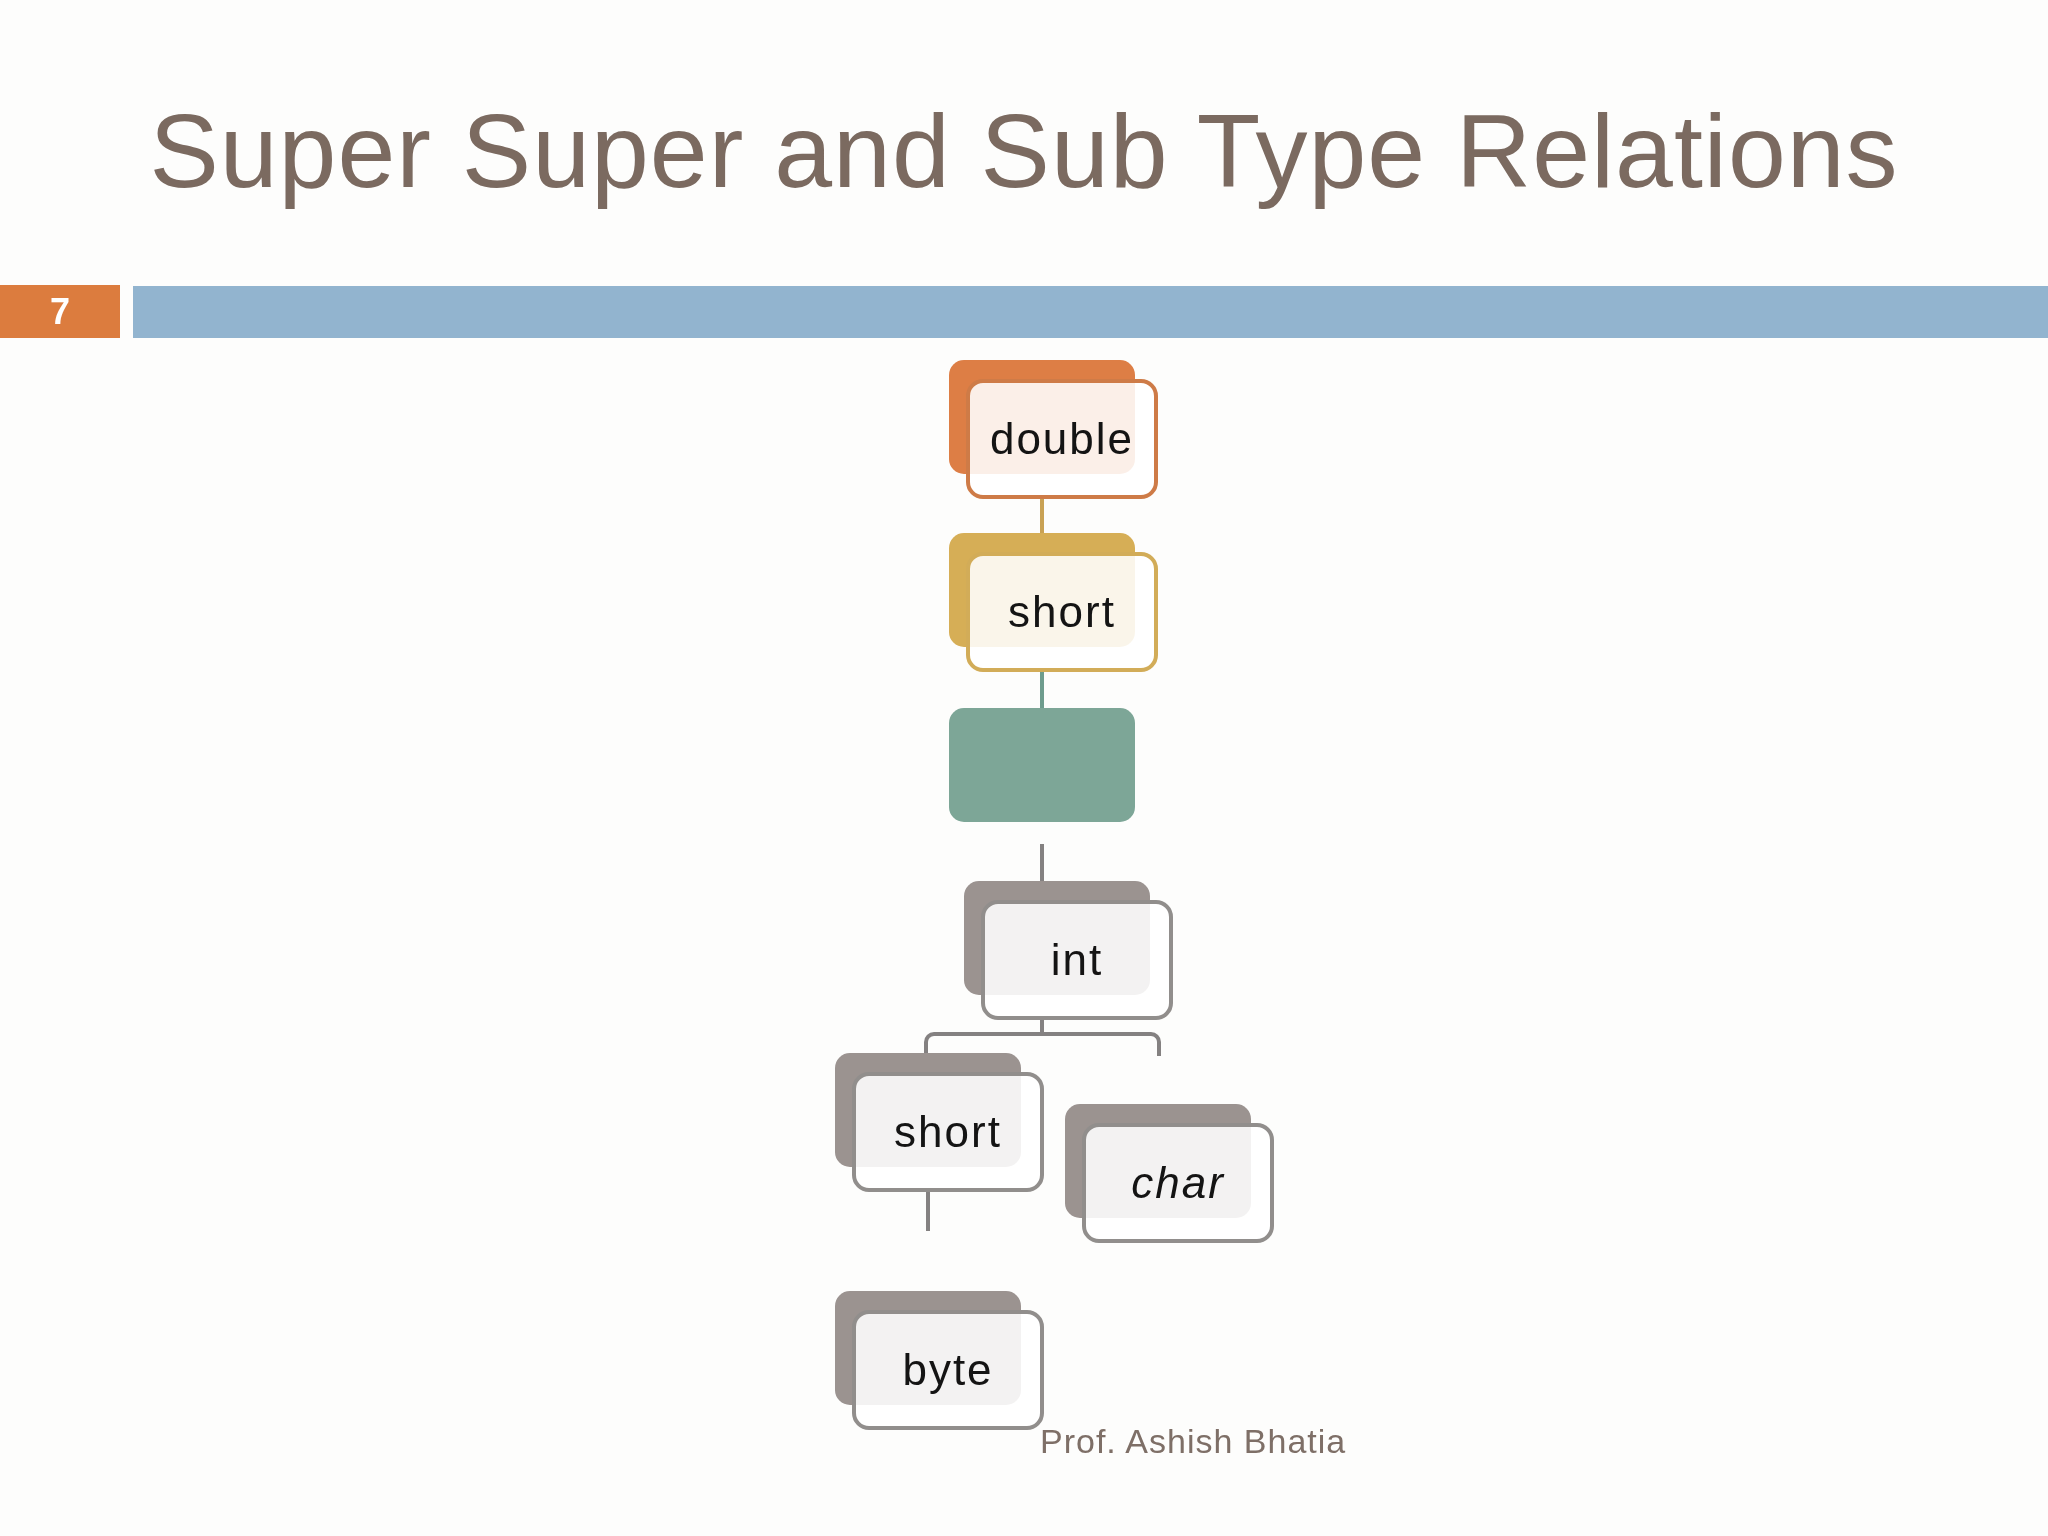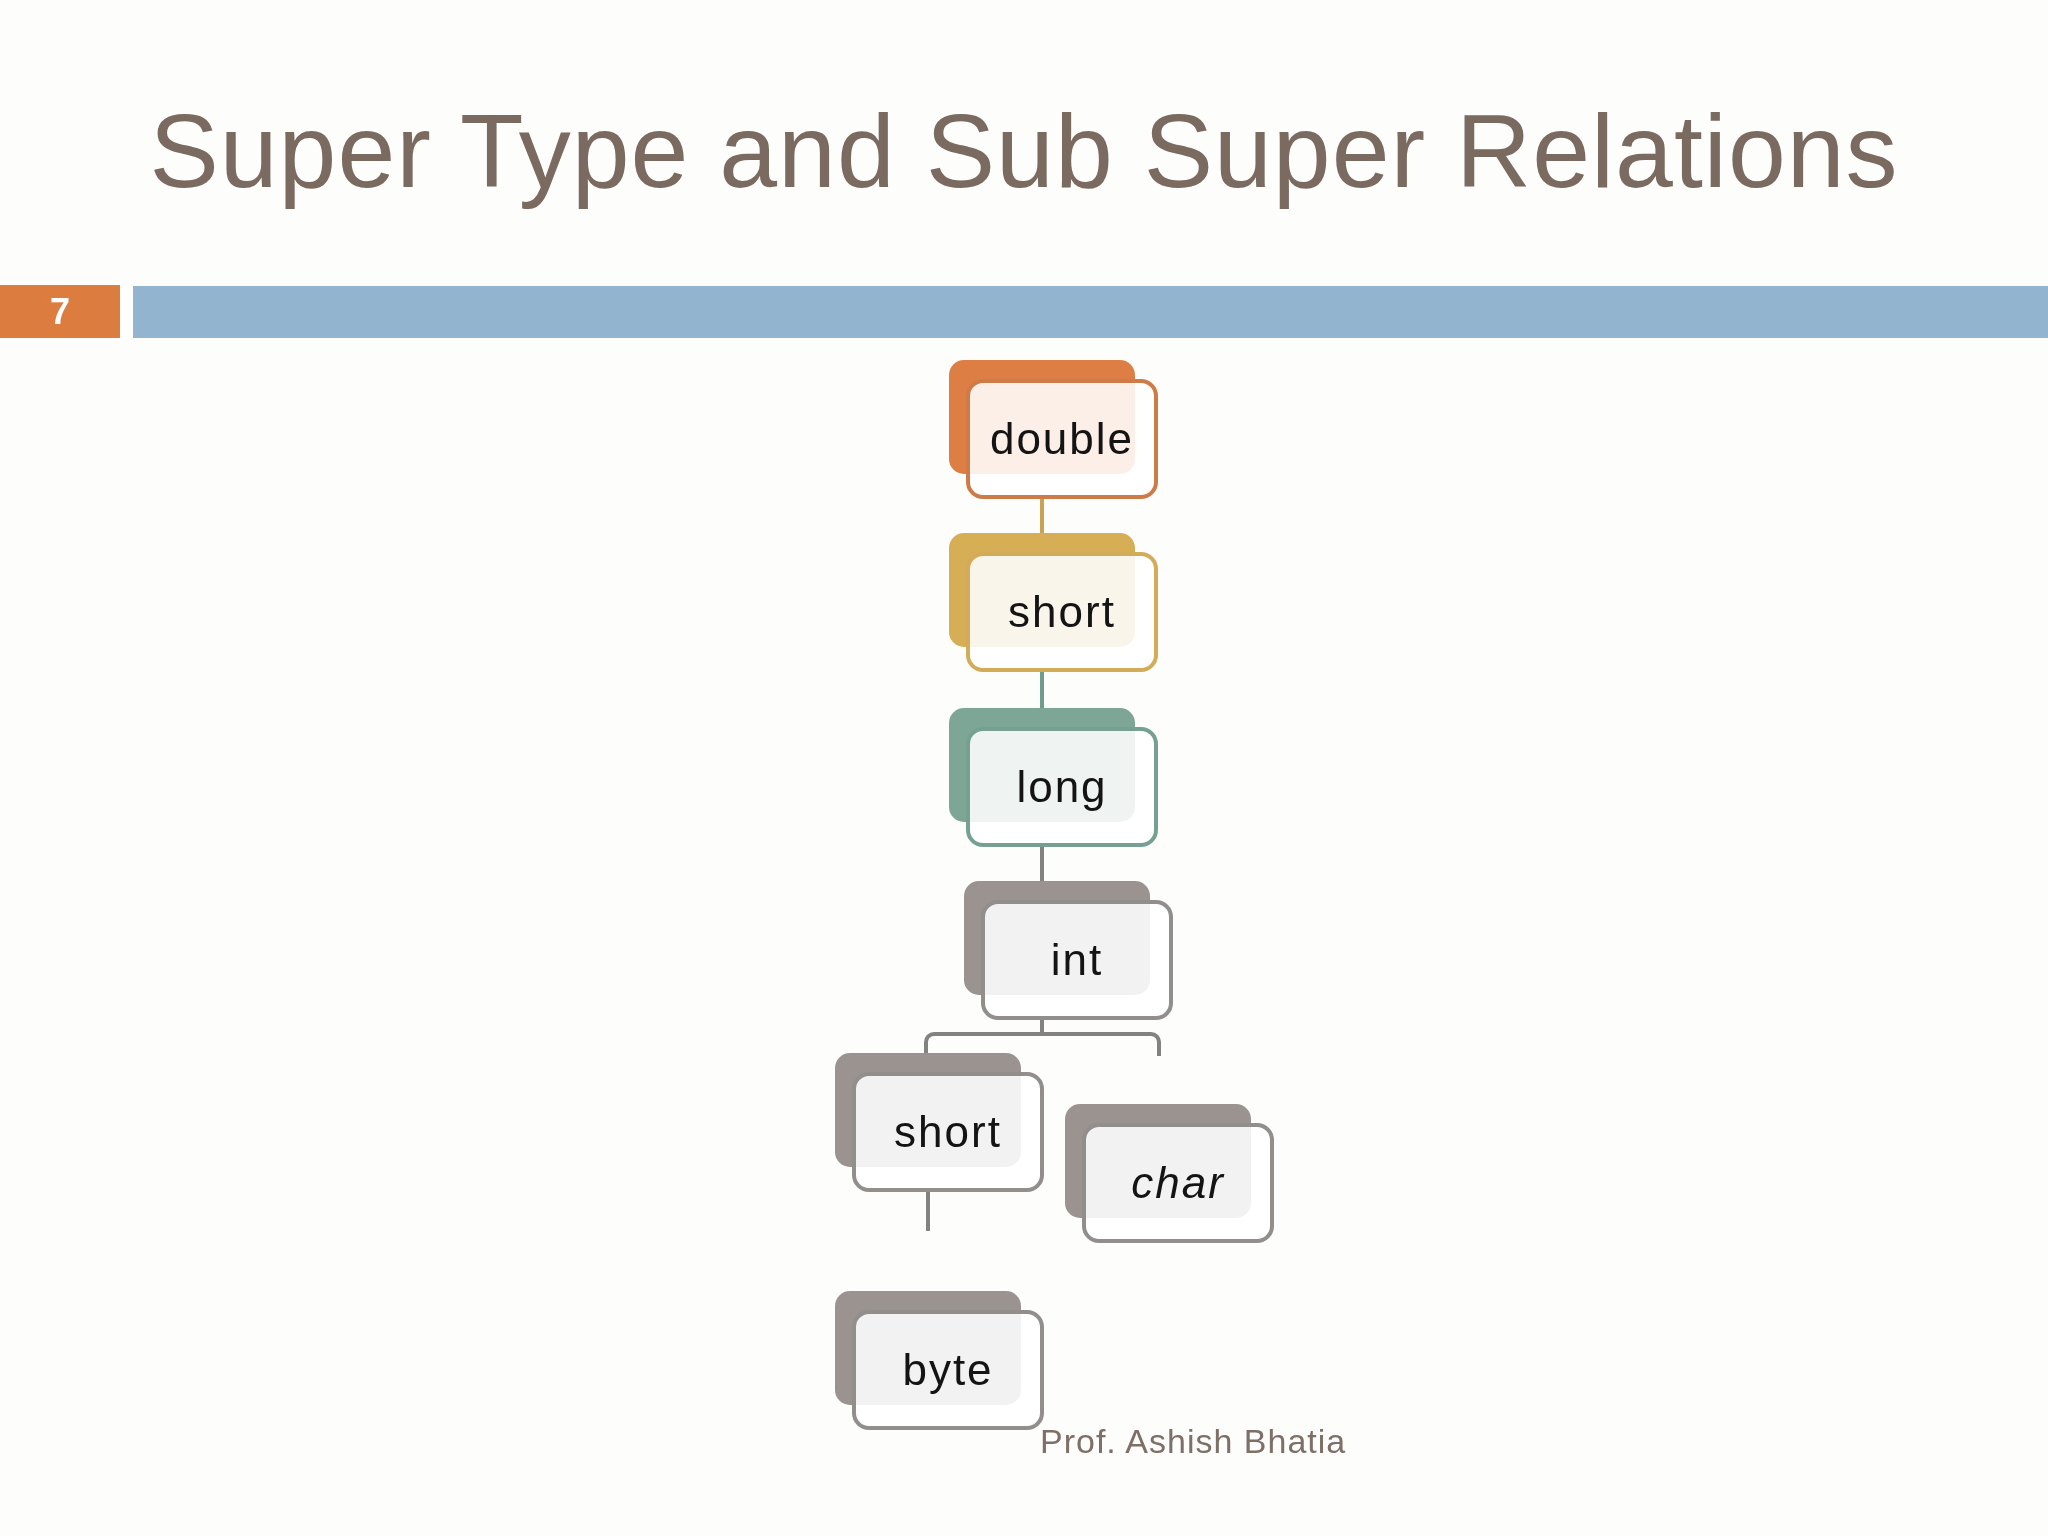--- a/index.html
+++ b/index.html
@@ -119,21 +119,21 @@
     top: 1422px;
     font-size: 34px;
     letter-spacing: 1px;
     color: var(--footer-brown, #7e6f67);
     white-space: nowrap;
   }
 </style>
 </head>
 <body>
 
-<div class="title">Super Type and Sub Super Relations</div>
+<div class="title">Super Super and Sub Type Relations</div>
 <div class="page-badge">
   <span>7</span>
 </div>
 <div class="title-bar"></div>
 
 <div class="conn conn-v conn-tan" style="left:1040px; top:496px; height:41px;"></div>
 <div class="conn conn-v conn-teal" style="left:1040px; top:669px; height:43px;"></div>
 <div class="conn conn-v conn-gray" style="left:1040px; top:844px; height:41px;"></div>
 <div class="conn conn-v conn-gray" style="left:1040px; top:1016px; height:20px;"></div>
 <div class="branch-bracket" style="left:924px; top:1032px; width:237px; height:24px;"></div>
@@ -148,23 +148,20 @@
 
 <div class="node node-gold" style="left:949px; top:533px;">
   <div class="node-back"></div>
   <div class="node-front">
     <span>short</span>
   </div>
 </div>
 
 <div class="node node-teal" style="left:949px; top:708px;">
   <div class="node-back"></div>
-  <div class="node-front">
-    <span>long</span>
-  </div>
 </div>
 
 <div class="node node-gray" style="left:964px; top:881px;">
   <div class="node-back"></div>
   <div class="node-front">
     <span>int</span>
   </div>
 </div>
 
 <div class="node node-gray" style="left:835px; top:1053px;padding-left:44px;">

